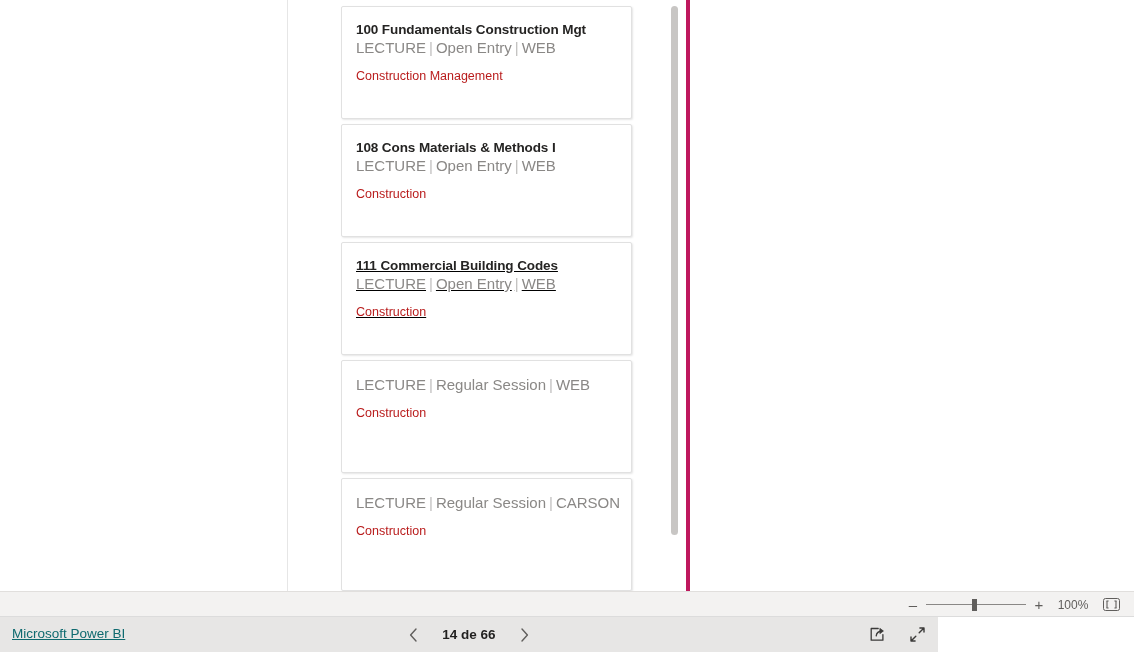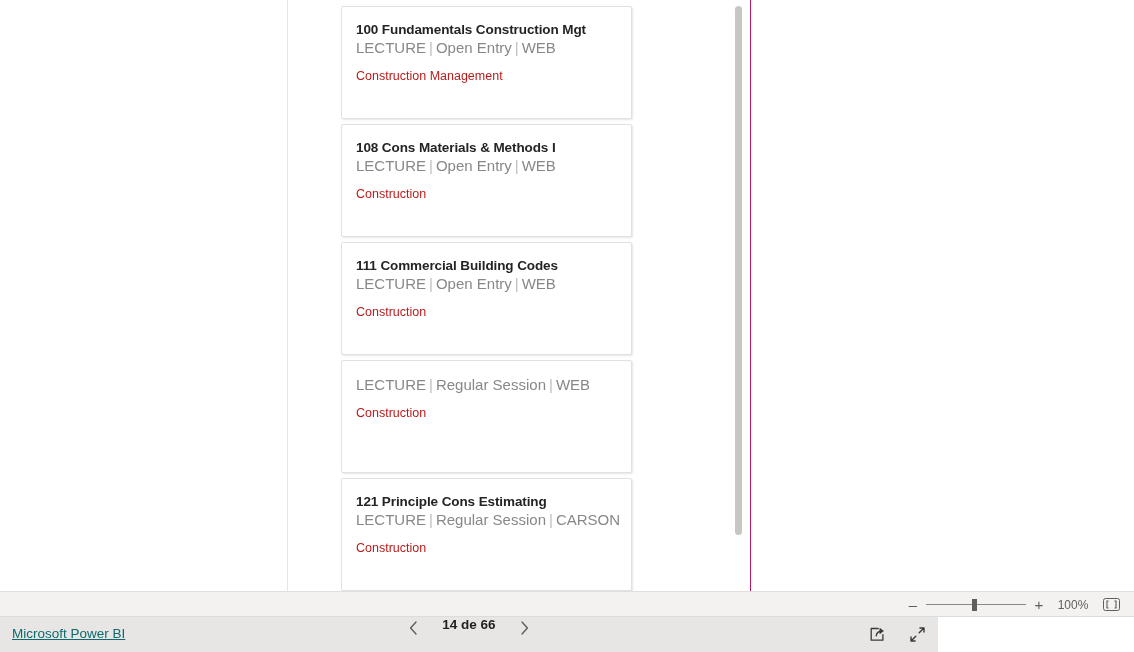--- a/index.html
+++ b/index.html
@@ -26,25 +26,25 @@
     height: 591px;
     background: #ffffff;
     overflow: hidden;
   }
 
   
   #card-list-visual {
     position: absolute;
     left: 287px;
     top: 0px;
-    width: 464px;
+    width: 403px;
     height: 591px;
     background: #ffffff;
     border-left: 1px solid #e6e6e6;
-    border-right: 1px solid #be185d;
+    border-right: 4px solid #be185d;
     box-sizing: border-box;
     overflow: hidden;
   }
 
   #card-scroll-area {
     position: absolute;
     left: 0;
     top: 0;
     width: 401px;
     height: 591px;
@@ -213,21 +213,21 @@
     white-space: nowrap;
   }
 
   #pager {
     position: absolute;
     left: 0;
     right: 0;
     top: 0;
     height: 35px;
     display: flex;
-    align-items: flex-start;
+    align-items: center;
     justify-content: center;
     gap: 20px;
     pointer-events: none;
   }
   #pager > * { pointer-events: auto; }
 
   .pager-arrow {
     width: 18px;
     height: 22px;
     display: flex;
@@ -285,37 +285,36 @@
       </div>
 
       <div class="course-card" style="top:124px; height:113px;">
         <div class="course-title">108 Cons Materials &amp; Methods I</div>
         <div class="course-meta">
           <span>LECTURE</span><span class="sep">|</span><span>Open Entry</span><span class="sep">|</span><span>WEB</span>
         </div>
         <div class="course-dept">Construction</div>
       </div>
 
-      <div class="course-card" style="top:242px; height:113px;">
+      <div class="course-card" style="top:242px; height:113px;text-decoration:underline;">
         <div class="course-title">111 Commercial Building Codes</div>
         <div class="course-meta">
           <span>LECTURE</span><span class="sep">|</span><span>Open Entry</span><span class="sep">|</span><span>WEB</span>
         </div>
         <div class="course-dept">Construction</div>
       </div>
 
       <div class="course-card" style="top:360px; height:113px;">
         <div class="course-meta">
           <span>LECTURE</span><span class="sep">|</span><span>Regular Session</span><span class="sep">|</span><span>WEB</span>
         </div>
         <div class="course-dept">Construction</div>
       </div>
 
       <div class="course-card" style="top:478px; height:113px;">
-        <div class="course-title">121 Principle Cons Estimating</div>
         <div class="course-meta">
           <span>LECTURE</span><span class="sep">|</span><span>Regular Session</span><span class="sep">|</span><span>CARSON</span>
         </div>
         <div class="course-dept">Construction</div>
       </div>
 
     </div>
 
     <div id="visual-scrollbar">
       <div id="visual-scrollbar-thumb"></div>

